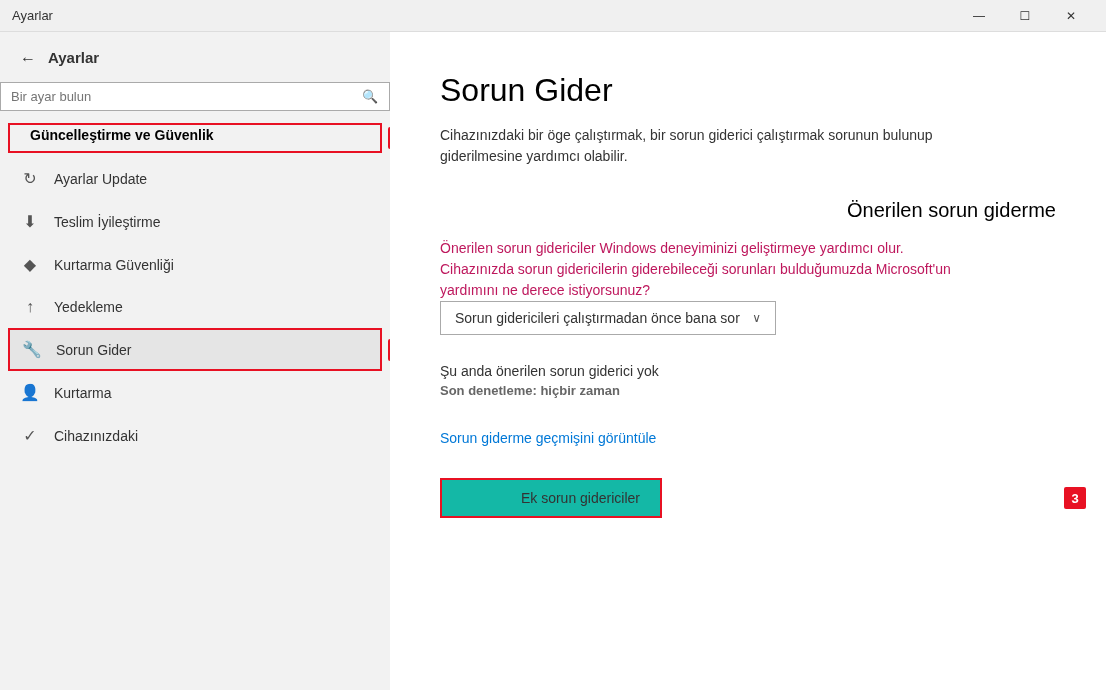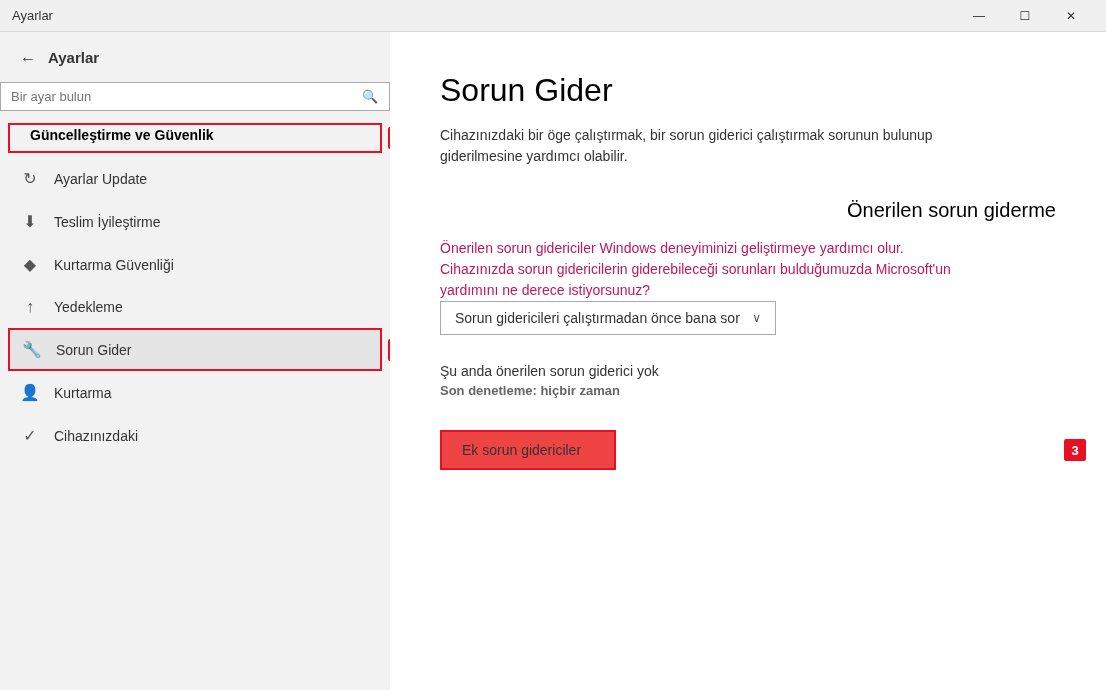--- a/index.html
+++ b/index.html
@@ -252,23 +252,23 @@
       display: inline-block;
     }
 
     .extra-btn {
       display: inline-block;
       border: 2px solid #e81123;
       padding: 10px 20px;
       font-size: 14px;
       color: #333;
       cursor: pointer;
-      background: #ef4444;
-      width: 176px;
-      text-align: left;
+      background: #14b8a6;
+      width: 222px;
+      text-align: right;
       position: relative;
     }
     .extra-btn-badge {
       position: absolute;
       right: -30px;
       top: 50%;
       transform: translateY(-50%);
       background: #e81123;
       color: #fff;
       font-size: 13px;
@@ -357,20 +357,21 @@
     <p class="section-desc">Önerilen sorun gidericiler Windows deneyiminizi geliştirmeye yardımcı olur. Cihazınızda sorun gidericilerin giderebileceği sorunları bulduğumuzda Microsoft'un yardımını ne derece istiyorsunuz?</p>
 
     <div class="dropdown-select">
       <span>Sorun gidericileri çalıştırmadan önce bana sor</span>
       <span class="dropdown-chevron">∨</span>
     </div>
 
     <p class="no-troubleshooter">Şu anda önerilen sorun giderici yok</p>
     <p class="last-check">Son denetleme: hiçbir zaman</p>
 
+    <a class="link-text">Sorun giderme geçmişini görüntüle</a>
 
     <div style="position:relative; display:inline-block;">
       <button class="extra-btn">Ek sorun gidericiler</button>
       <span class="extra-btn-badge">3</span>
     </div>
 
     <div class="flex-spacer"></div>
   </div>
 
 </div>

